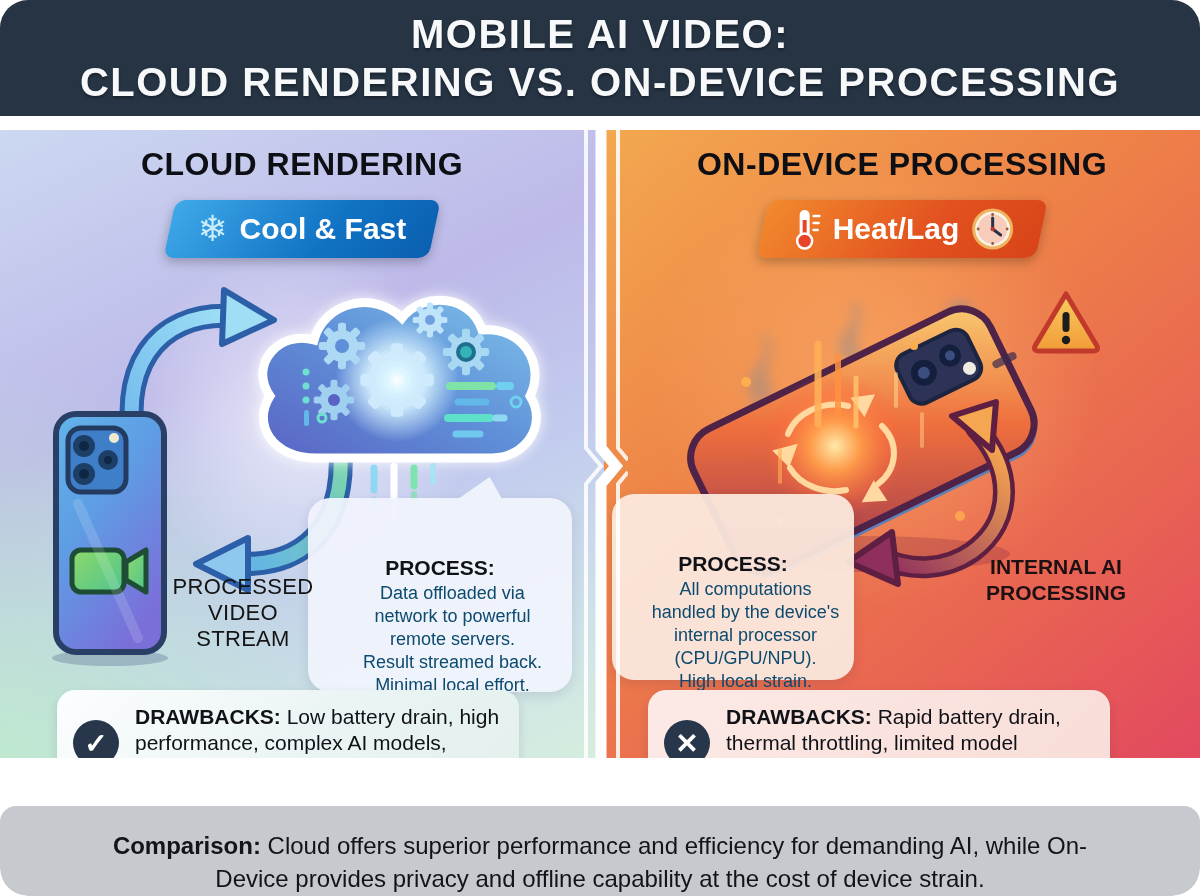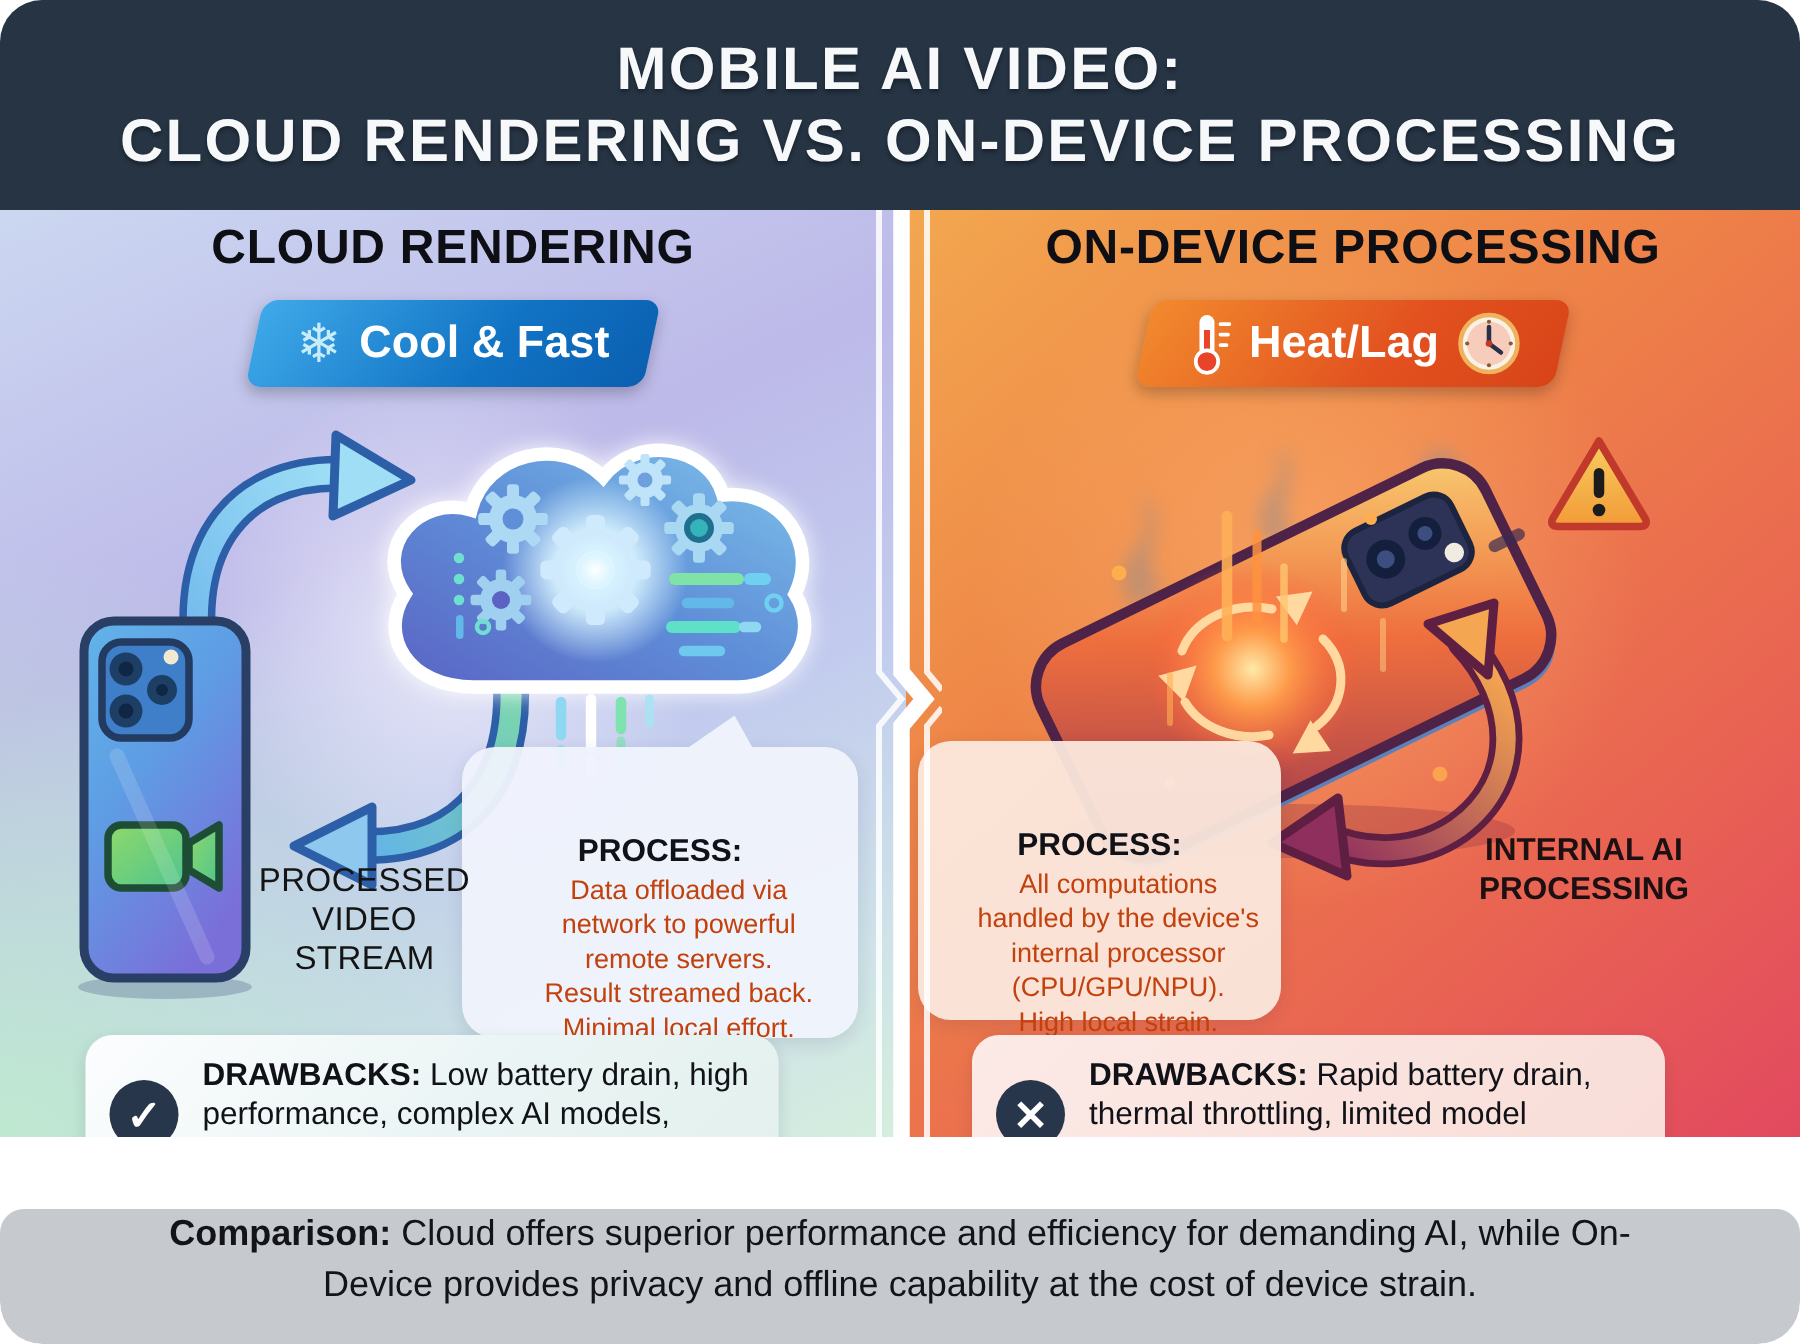--- a/index.html
+++ b/index.html
@@ -1,20 +1,20 @@
 <!DOCTYPE html>
 <html><head>
 <meta charset="utf-8">
 <style>
   * { margin:0; padding:0; box-sizing:border-box; }
   html,body { background:#ffffff; width:1200px; height:896px; font-family:"Liberation Sans", sans-serif; }
   .card { position:relative; width:1200px; height:896px; border-radius:28px; overflow:hidden; background:#fff; }
 
   
-  .header { position:absolute; left:0; top:0; width:1200px; height:140px; background:#263444; display:flex; flex-direction:column; align-items:center; justify-content:center; gap:4px; z-index:6; }
+  .header { position:absolute; left:0; top:0; width:1200px; height:116px; background:#263444; display:flex; flex-direction:column; align-items:center; justify-content:center; gap:4px; z-index:6; }
   .header .t1, .header .t2 { color:#f6f8fa; font-weight:bold; font-size:40px; letter-spacing:1.5px; line-height:1.1; text-shadow:0 2px 3px rgba(0,0,0,.35); white-space:nowrap; }
 
   
   .main { position:absolute; left:0; top:130px; width:1200px; height:676px; }
   .panel { position:absolute; top:0; height:628px; overflow:hidden; }
   .panel.left { left:0; width:604px;
     background:
       radial-gradient(circle at 300px 290px, rgba(255,255,255,.65) 0%, rgba(255,255,255,0) 38%),
       radial-gradient(circle at 0% 100%, rgba(190,235,205,.9) 0%, rgba(190,235,205,0) 45%),
       linear-gradient(155deg,#ccd8f1 0%, #bdb9e9 38%, #c2cbee 62%, #cfe3e8 85%, #d5eedd 100%); }
@@ -31,34 +31,34 @@
   .badge.heat { background:linear-gradient(120deg,#f28a2e 0%, #e2511f 60%, #d84418 100%); }
   .badge-label { color:#ffffff; font-size:30px; font-weight:bold; white-space:nowrap; }
   .snowflake { font-size:36px; color:#c9ecfa; line-height:1; }
 
   
   .stream-label { position:absolute; left:168px; top:444px; width:150px; text-align:center; font-weight:normal; font-size:22px; line-height:1.18; color:#141414; letter-spacing:.3px; z-index:4; }
   .internal-label { position:absolute; left:352px; top:424px; width:200px; text-align:center; font-weight:bold; font-size:21px; line-height:1.25; color:#1c1012; z-index:4; }
 
   .process-box { position:absolute; border-radius:22px; text-align:center; z-index:3; padding-top:14px; box-shadow:0 4px 12px rgba(40,40,80,.12); }
   .process-box .pb-title { font-size:21px; font-weight:bold; color:#101218; margin-bottom:2px;margin-top:44px; }
-  .process-box .pb-line { font-size:18px; color:#c2410c; line-height:1.28;padding-left:25px; }
+  .process-box .pb-line { font-size:18px; color:#0c4a6e; line-height:1.28;padding-left:25px; }
   .process-box.left-pb { left:308px; top:368px; width:264px; height:194px; background:rgba(240,243,252,.95); }
   .process-box.right-pb { left:8px;  top:364px; width:242px; height:186px; background:rgba(251,232,221,.95); }
   .pb-tail { position:absolute; top:-21px; right:70px; width:44px; height:22px; background:rgba(240,243,252,.95); clip-path:polygon(0 100%, 100% 100%, 72% 0); }
 
   .verdict-box { position:absolute; top:560px; width:462px; height:106px; border-radius:18px; display:flex; align-items:center; gap:16px; padding:0 18px 0 16px; z-index:3; box-shadow:0 4px 10px rgba(40,40,70,.14); }
   .verdict-box.benefits { left:57px; background:linear-gradient(135deg,#fcfdfe 0%, #eaf4f4 55%, #e2f0ec 100%); }
   .verdict-box.drawbacks { left:44px; background:linear-gradient(135deg,#fceae6 0%, #f8dcd7 100%); }
   .verdict-icon { flex:0 0 46px; width:46px; height:46px; border-radius:50%; background:#27364a; color:#ffffff; display:flex; align-items:center; justify-content:center; font-size:28px; font-weight:bold; }
   .verdict-text { font-size:21px; line-height:1.25; color:#101218; }
   .verdict-text b { font-weight:bold; }
 
   
-  .footer { position:absolute; left:0; top:806px; width:1200px; height:90px; background:#c6c9ce; border-radius:16px 16px 28px 28px; display:flex; align-items:flex-start; justify-content:center; z-index:6; }
+  .footer { position:absolute; left:0; top:806px; width:1200px; height:90px; background:#c6c9ce; border-radius:16px 16px 28px 28px; display:flex; align-items:flex-end; justify-content:center; z-index:6; }
   .footer p { max-width:1020px; text-align:center; font-size:24px; line-height:1.4; color:#121419; }
   .footer b { font-weight:bold; }
 
   
   svg { display:block; }
   .phone-left { position:absolute; left:42px; top:278px; z-index:2; }
   .cloud-illo { position:absolute; left:234px; top:138px; z-index:2; }
   .arrows-left { position:absolute; left:0; top:0; z-index:1; pointer-events:none; }
   .hot-phone { position:absolute; left:56px; top:156px; z-index:2; }
   .cycle-arrow { position:absolute; left:230px; top:250px; z-index:3; pointer-events:none; }

